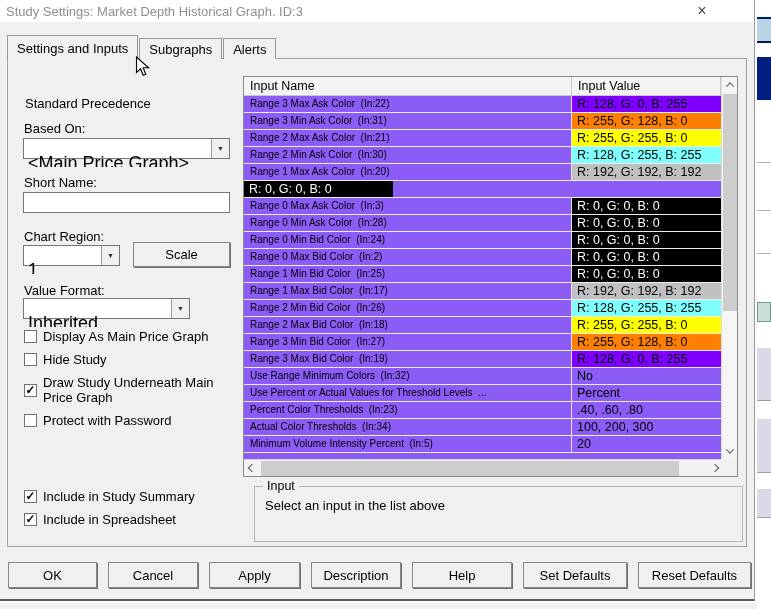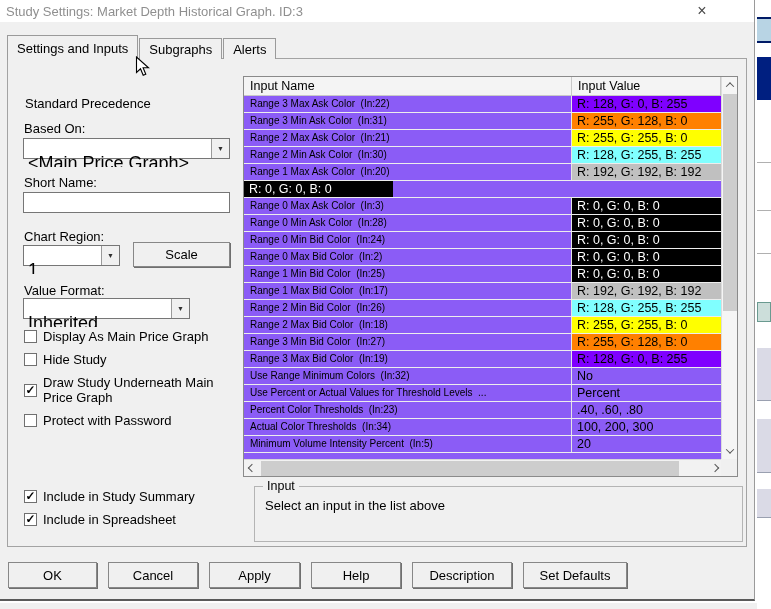--- a/index.html
+++ b/index.html
@@ -335,27 +335,30 @@
   <div class="btn">
         <span>OK</span>
       </div>
       <div class="btn">
         <span>Cancel</span>
       </div>
       <div class="btn">
         <span>Apply</span>
       </div>
       <div class="btn">
+        <span>Description</span>
+      </div>
+      <div class="btn">
         <span>Help</span>
       </div>
       <div class="btn">
-        <span>Description</span>
-      </div>
-      <div class="btn">
         <span>Set Defaults</span>
+      </div>
+      <div class="btn">
+        <span>Reset Defaults</span>
       </div>
     </div>
 
 </div>
 
 <div class="bg-strip">
   <div class="bgs-blue"></div>
   <div class="bgs-navy"></div>
   <div class="bgs-line1"></div>
   <div class="bgs-line2"></div>

